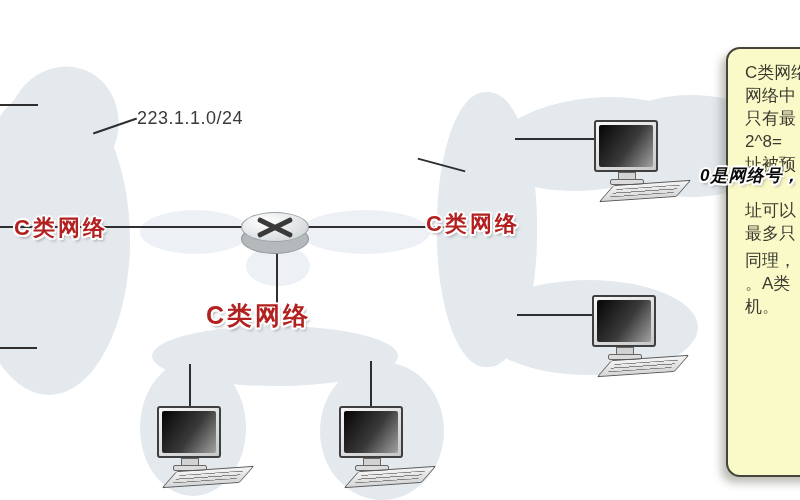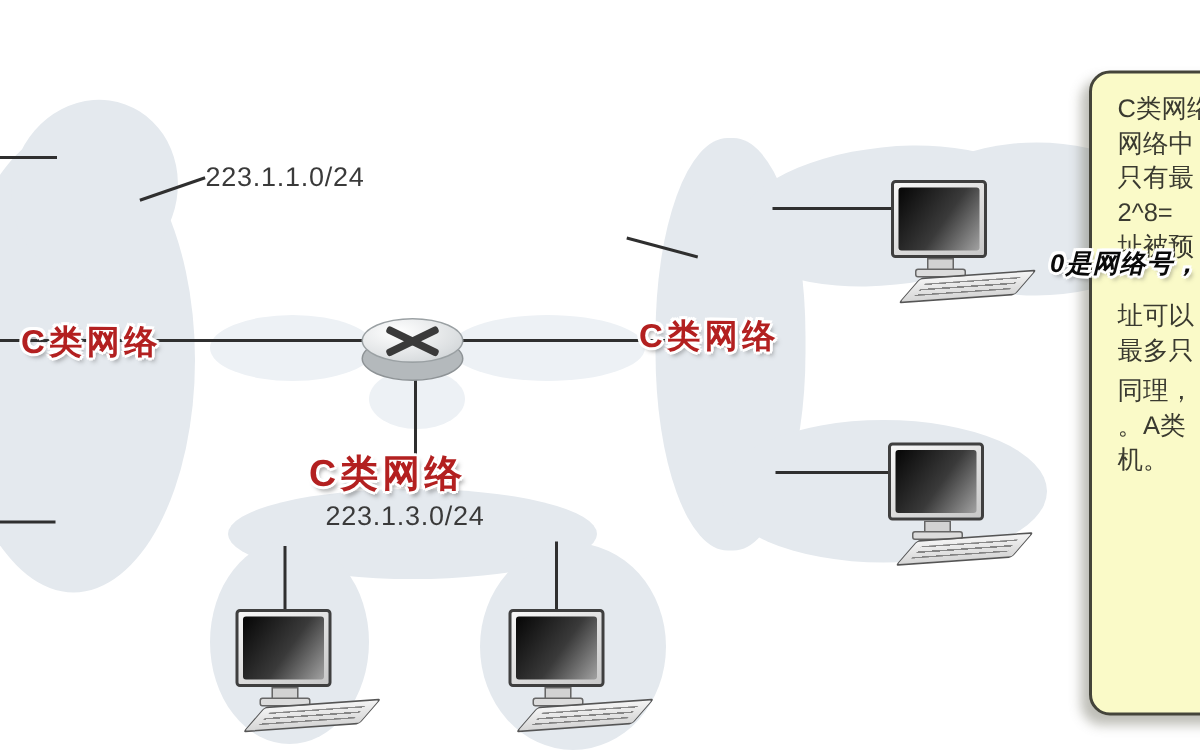--- a/index.html
+++ b/index.html
@@ -131,21 +131,20 @@
         <div class="screen"></div>
       </div>
     <div class="stand"></div>
     <div class="stand-base"></div>
     <div class="kbd">
         <div class="kbd-lines"></div>
       </div>
   </div>
 
   <div class="cidr" style="left:137px;top:108px;">223.1.1.0/24</div>
-  <div class="cidr" style="left:217px;top:334px;">223.1.3.0/24</div>
 
   <div class="netlabel" style="left:14px;top:213px;font-size:22px;">C类网络</div>
   <div class="netlabel" style="left:426px;top:209px;font-size:22px;">C类网络</div>
   <div class="netlabel" style="left:206px;top:299px;font-size:25px;">C类网络</div>
 
   <div class="note">
     <div class="note-line">C类网络</div>
     <div class="note-line">网络中</div>
     <div class="note-line">只有最</div>
     <div class="note-line">2^8=</div>

